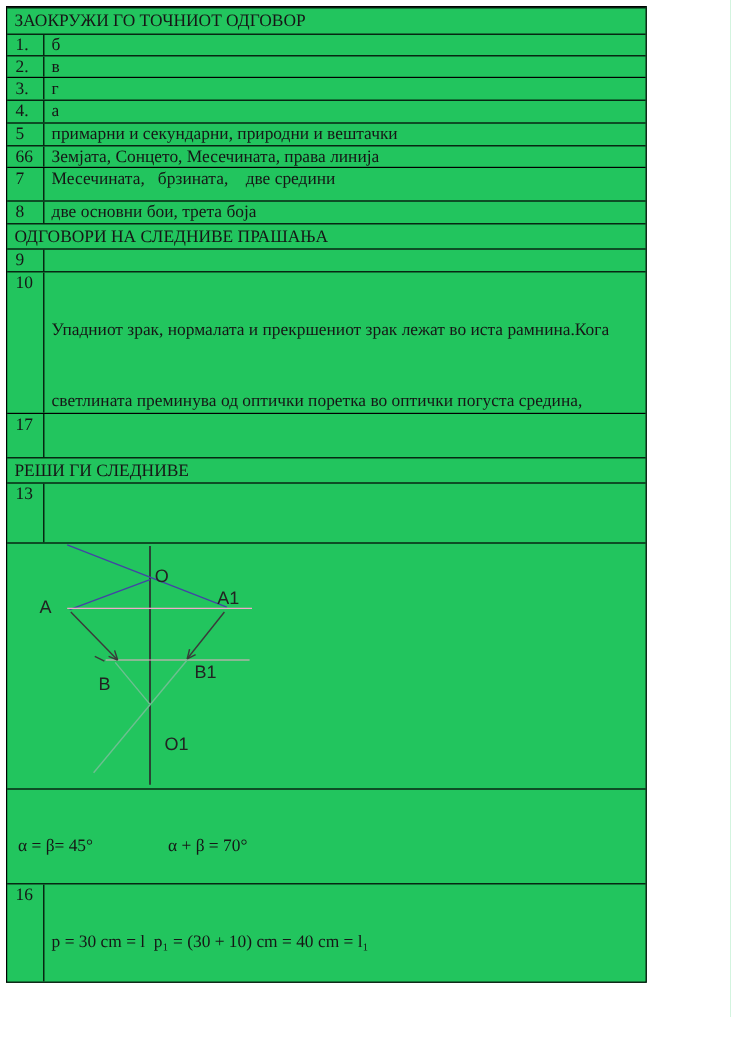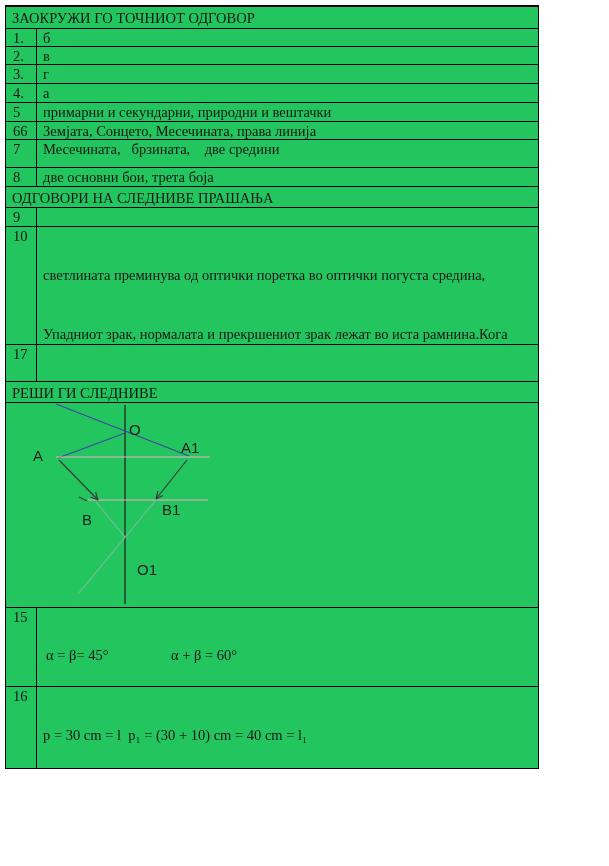--- a/index.html
+++ b/index.html
@@ -74,38 +74,47 @@
   </div>
 
   <div class="header-row h21"><span>ОДГОВОРИ НА СЛЕДНИВЕ ПРАШАЊА</span></div>
 
   <div class="row h19">
     <div class="num">9</div>
   </div>
   <div class="row h118">
     <div class="num">10</div>
     <div class="content lh195">
+      <div>Упадниот зрак, нормалата и прекршениот зрак лежат во иста рамнина.Кога</div>
       <div>светлината преминува од оптички поретка во оптички погуста средина,</div>
-      <div>Упадниот зрак, нормалата и прекршениот зрак лежат во иста рамнина.Кога</div>
       
       
       
       
     </div>
   </div>
   <div class="row h37">
     <div class="num">17</div>
     <div class="content lh185">
       
       
     </div>
   </div>
 
   <div class="header-row h21"><span>РЕШИ ГИ СЛЕДНИВЕ</span></div>
 
+  <div class="row h50">
+    <div class="num">13</div>
+    <div class="content">
+      <div style="line-height:21px;">
+        
+      </div>
+      
+    </div>
+  </div>
 
   <div class="row h205">
     <div class="content diagram-wrap">
       <svg width="560" height="204" viewBox="0 0 560 204">
 
         <line x1="119" y1="2" x2="119" y2="201" stroke-width="1.4" stroke="#2b2b2b"></line>
 
         <line x1="50" y1="1" x2="183" y2="53" stroke-width="1.2" stroke="#4343a6"></line>
         <line x1="52" y1="55" x2="119" y2="30" stroke-width="1.2" stroke="#4343a6"></line>
 
@@ -127,23 +136,22 @@
         <text x="27" y="58">A</text>
         <text x="175" y="50">A1</text>
         <text x="76" y="122">B</text>
         <text x="156" y="112">B1</text>
         <text x="131" y="172">O1</text>
       </svg>
     </div>
   </div>
 
   <div class="row h79">
-    <div class="num">15</div>
     <div class="content">
-      <span class="t15line"><span class="t15col">α = β= 45°</span><span>α + β = 60°</span></span>
+      <span class="t15line"><span class="t15col">α = β= 45°</span><span>α + β = 70°</span></span>
       
       
       
     </div>
   </div>
 
   <div class="row h82">
     <div class="num">16</div>
     <div class="content">
       <span class="t16line1">p = 30 cm = l  p₁ = (30 + 10) cm = 40 cm = l₁</span>

